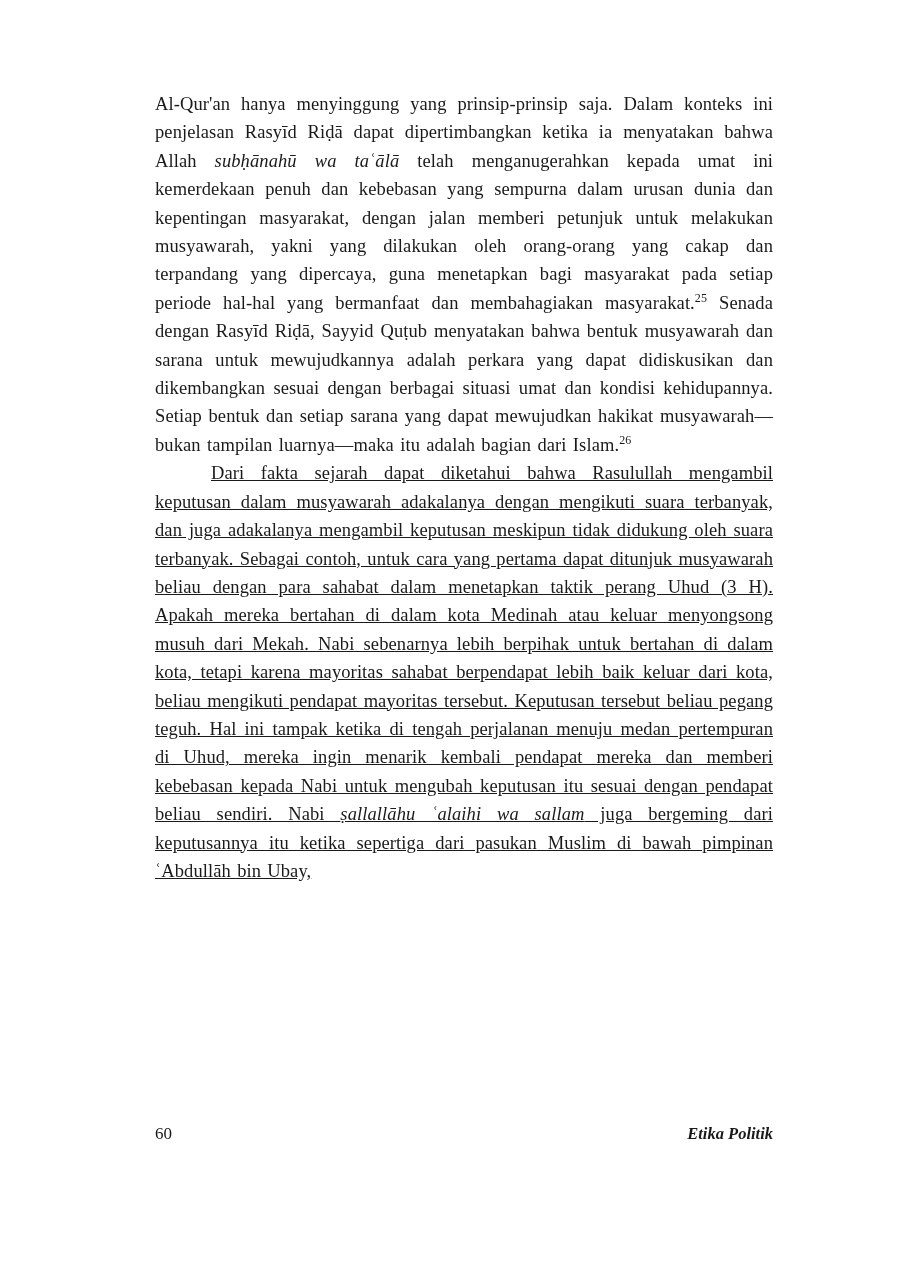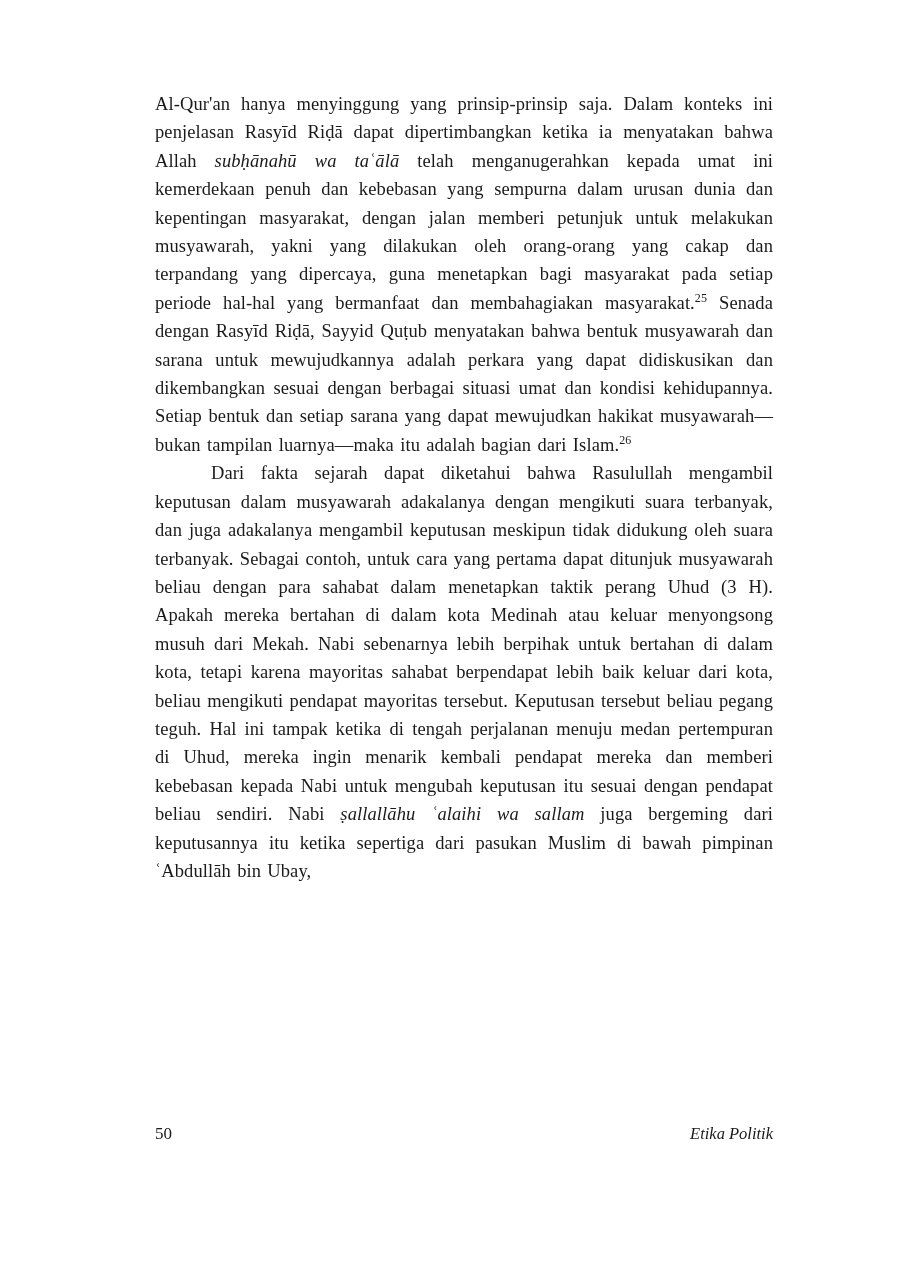--- a/index.html
+++ b/index.html
@@ -25,20 +25,21 @@
   .para {
     margin: 0;
     font-size: 18.5px;
     line-height: 28.4px;
     text-align: justify;
     letter-spacing: 0.1px;
     word-spacing: 1.5px;
   }
   .para.indented {
     text-indent: 56px;
+    text-decoration: underline;
   }
   .it {
     font-style: italic;
     margin-top: 20px;
   }
   .fn {
     font-size: 12px;
     line-height: 0;
     vertical-align: super;
   }
@@ -51,35 +52,35 @@
     justify-content: space-between;
     align-items: baseline;
   }
   .page-number {
     font-size: 17px;
     color: #1a1a1a;
   }
   .running-title {
     font-size: 16.5px;
     font-style: italic;
-    font-weight: normal;
+    font-weight: bold;
     color: #1a1a1a;
   }
 </style>
 </head>
 <body>
 
 <div class="page">
 
   <div class="text-block">
 
     <p class="para"><span>Al-Qur'an hanya menyinggung yang prinsip-prinsip saja. Dalam konteks ini penjelasan Rasyīd Riḍā dapat dipertimbangkan ketika ia menyatakan bahwa Allah </span><em class="it">subḥānahū wa taʿālā</em><span> telah menganugerahkan kepada umat ini kemerdekaan penuh dan kebebasan yang sempurna dalam urusan dunia dan kepentingan masyarakat, dengan jalan memberi petunjuk untuk melakukan musyawarah, yakni yang dilakukan oleh orang-orang yang cakap dan terpandang yang dipercaya, guna menetapkan bagi masyarakat pada setiap periode hal-hal yang bermanfaat dan membahagiakan masyarakat.</span><sup class="fn">25</sup><span> Senada dengan Rasyīd Riḍā, Sayyid Quṭub menyatakan bahwa bentuk musyawarah dan sarana untuk mewujudkannya adalah perkara yang dapat didiskusikan dan dikembangkan sesuai dengan berbagai situasi umat dan kondisi kehidupannya. Setiap bentuk dan setiap sarana yang dapat mewujudkan hakikat musyawarah—bukan tampilan luarnya—maka itu adalah bagian dari Islam.</span><sup class="fn">26</sup></p>
 
     <p class="para indented"><span>Dari fakta sejarah dapat diketahui bahwa Rasulullah mengambil keputusan dalam musyawarah adakalanya dengan mengikuti suara terbanyak, dan juga adakalanya mengambil keputusan meskipun tidak didukung oleh suara terbanyak. Sebagai contoh, untuk cara yang pertama dapat ditunjuk musyawarah beliau dengan para sahabat dalam menetapkan taktik perang Uhud (3 H). Apakah mereka bertahan di dalam kota Medinah atau keluar menyongsong musuh dari Mekah. Nabi sebenarnya lebih berpihak untuk bertahan di dalam kota, tetapi karena mayoritas sahabat berpendapat lebih baik keluar dari kota, beliau mengikuti pendapat mayoritas tersebut. Keputusan tersebut beliau pegang teguh. Hal ini tampak ketika di tengah perjalanan menuju medan pertempuran di Uhud, mereka ingin menarik kembali pendapat mereka dan memberi kebebasan kepada Nabi untuk mengubah keputusan itu sesuai dengan pendapat beliau sendiri. Nabi </span><em class="it">ṣallallāhu ʿalaihi wa sallam</em><span> juga bergeming dari keputusannya itu ketika sepertiga dari pasukan Muslim di bawah pimpinan ʿAbdullāh bin Ubay,</span></p>
 
   </div>
 
   <div class="footer">
-    <span class="page-number">50</span>
+    <span class="page-number">60</span>
     <span class="running-title">Etika Politik</span>
   </div>
 
 </div>
 
 </body></html>

